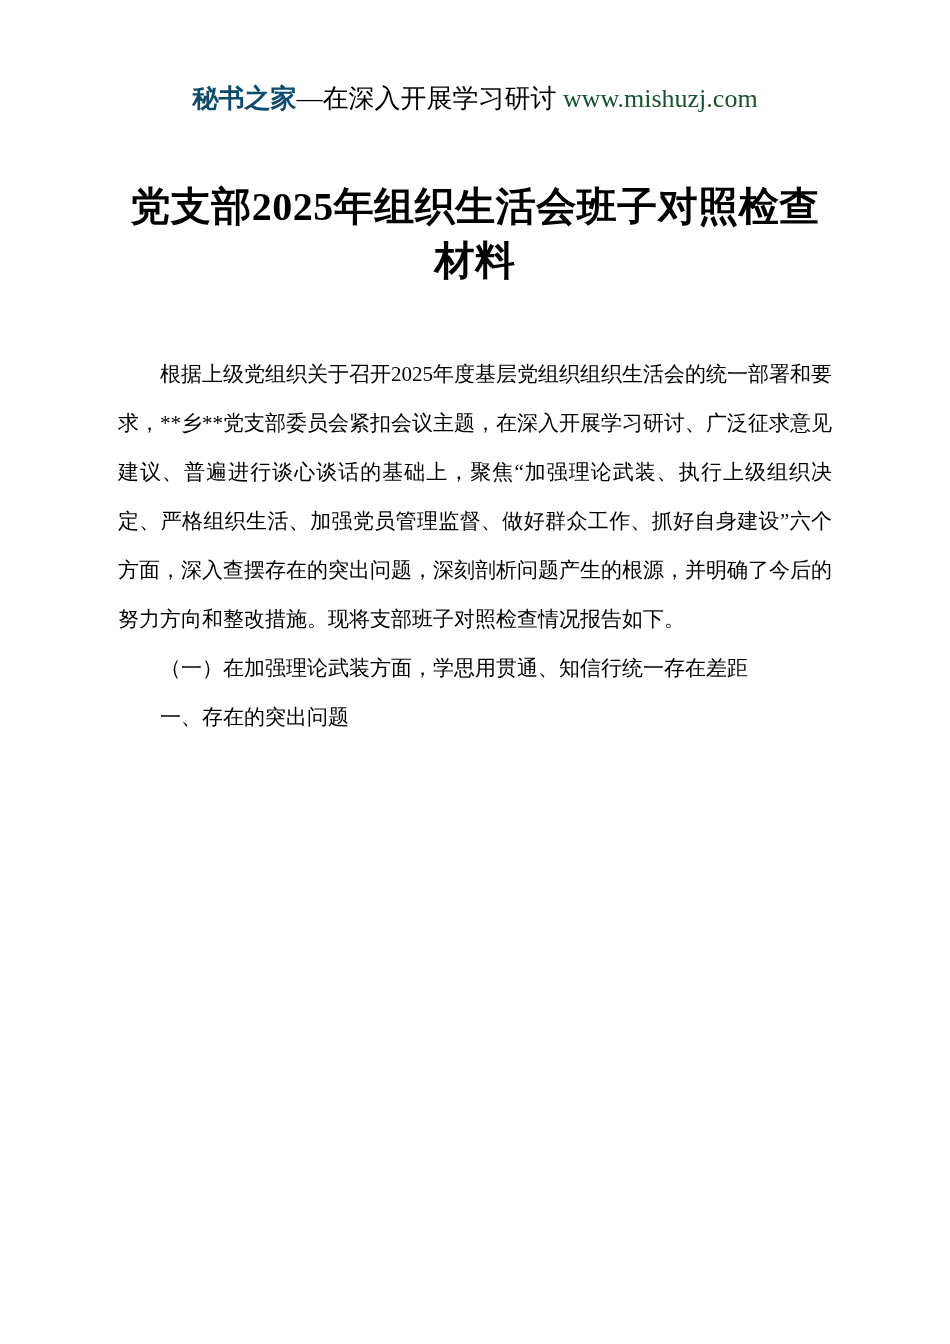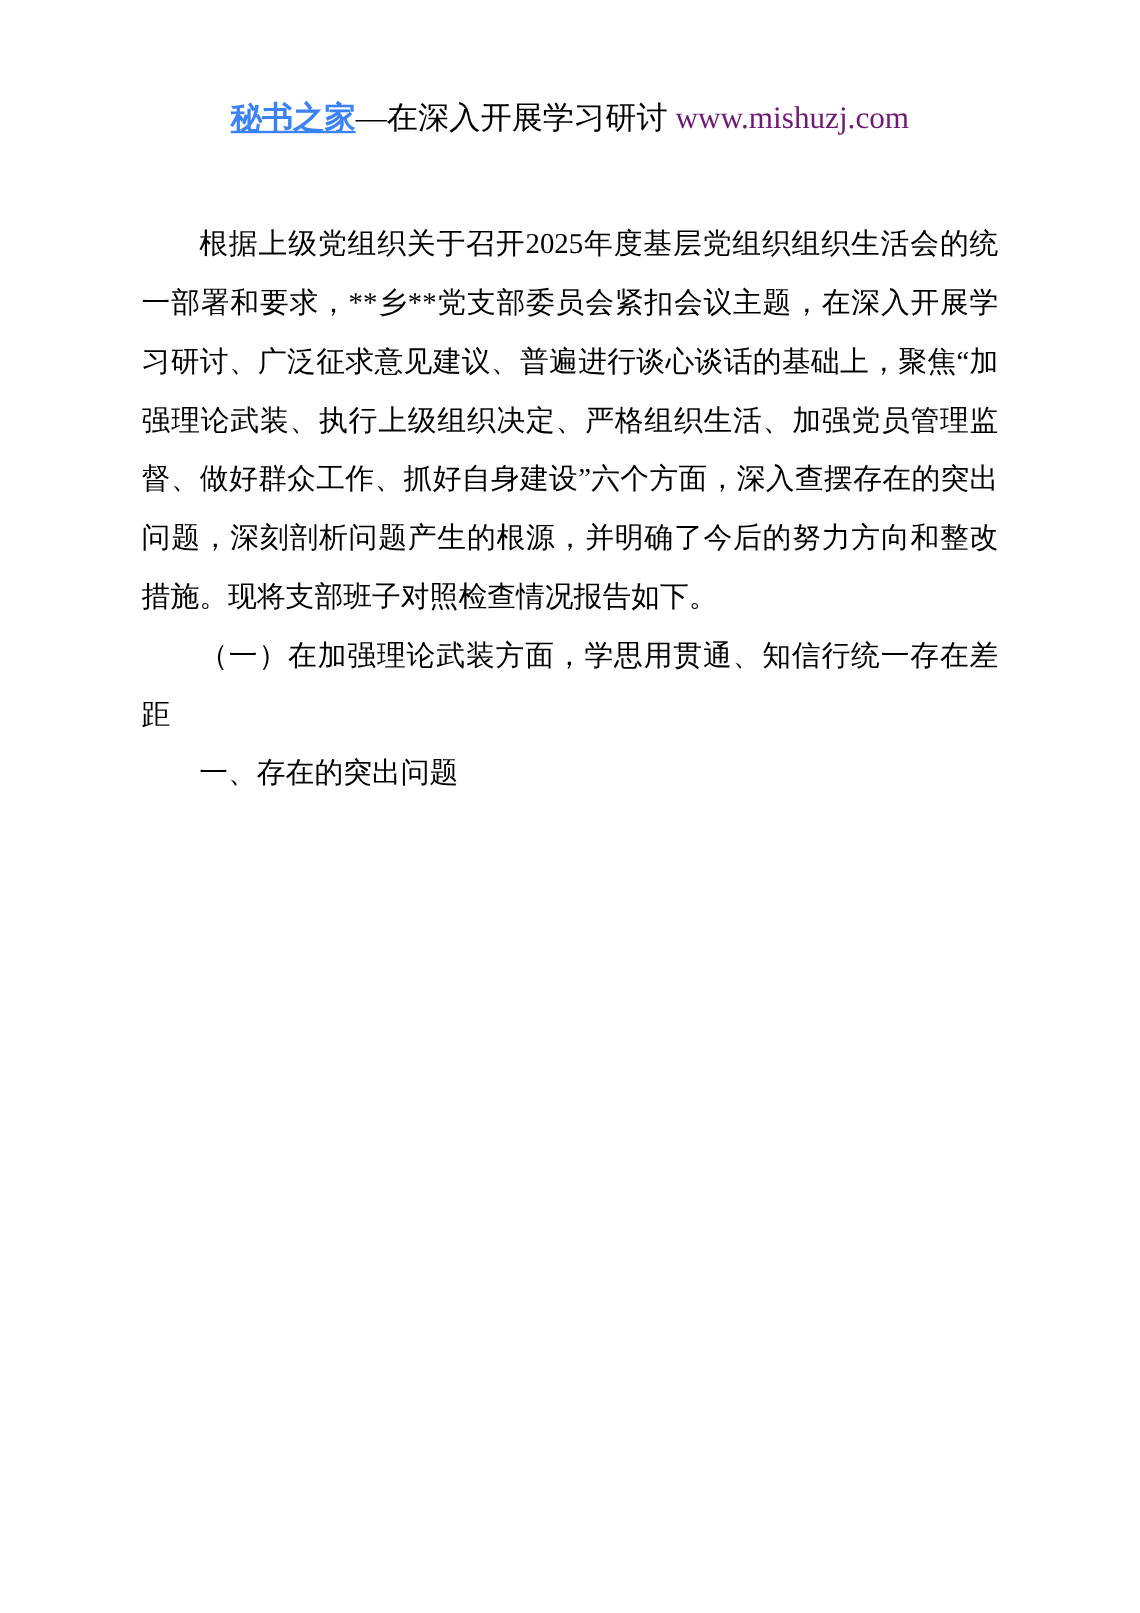--- a/index.html
+++ b/index.html
@@ -41,37 +41,38 @@
   h1.doc-title {
     margin: 0 0 62px 0;
     font-size: 40px;
     line-height: 1.35;
     font-weight: bold;
     text-align: center;
     letter-spacing: 0.5px;
   }
   .body-text p {
     margin: 0;
-    font-size: 24px;
+    font-size: 21px;
     line-height: 49px;
     text-align: justify;
     text-indent: 2em;
     word-break: break-all;
   }
   .body-text .lead {
     font-weight: bold;
   }
 </style>
 </head>
 <body>
 
 <div class="page">
 
-  <div class="doc-header"><span class="brand" style="color: #3b82f6; text-decoration: underline;">秘书之家</span><span class="tagline">—在深入开展学习研讨 </span><a class="url" style="color: #701a75;">www.mishuzj.com</a></div>
+  <div class="doc-header"><span class="brand" style="color: #0c4a6e;">秘书之家</span><span class="tagline">—在深入开展学习研讨 </span><a class="url" style="color: #14532d;">www.mishuzj.com</a></div>
 
+  <h1 class="doc-title">党支部2025年组织生活会班子对照检查材料</h1>
 
   <div class="body-text">
     <p>根据上级党组织关于召开2025年度基层党组织组织生活会的统一部署和要求，**乡**党支部委员会紧扣会议主题，在深入开展学习研讨、广泛征求意见建议、普遍进行谈心谈话的基础上，聚焦“加强理论武装、执行上级组织决定、严格组织生活、加强党员管理监督、做好群众工作、抓好自身建设”六个方面，深入查摆存在的突出问题，深刻剖析问题产生的根源，并明确了今后的努力方向和整改措施。现将支部班子对照检查情况报告如下。</p>
     <p>（一）在加强理论武装方面，学思用贯通、知信行统一存在差距</p>
     <p>一、存在的突出问题</p>
   </div>
 
 </div>
 
 </body></html>

